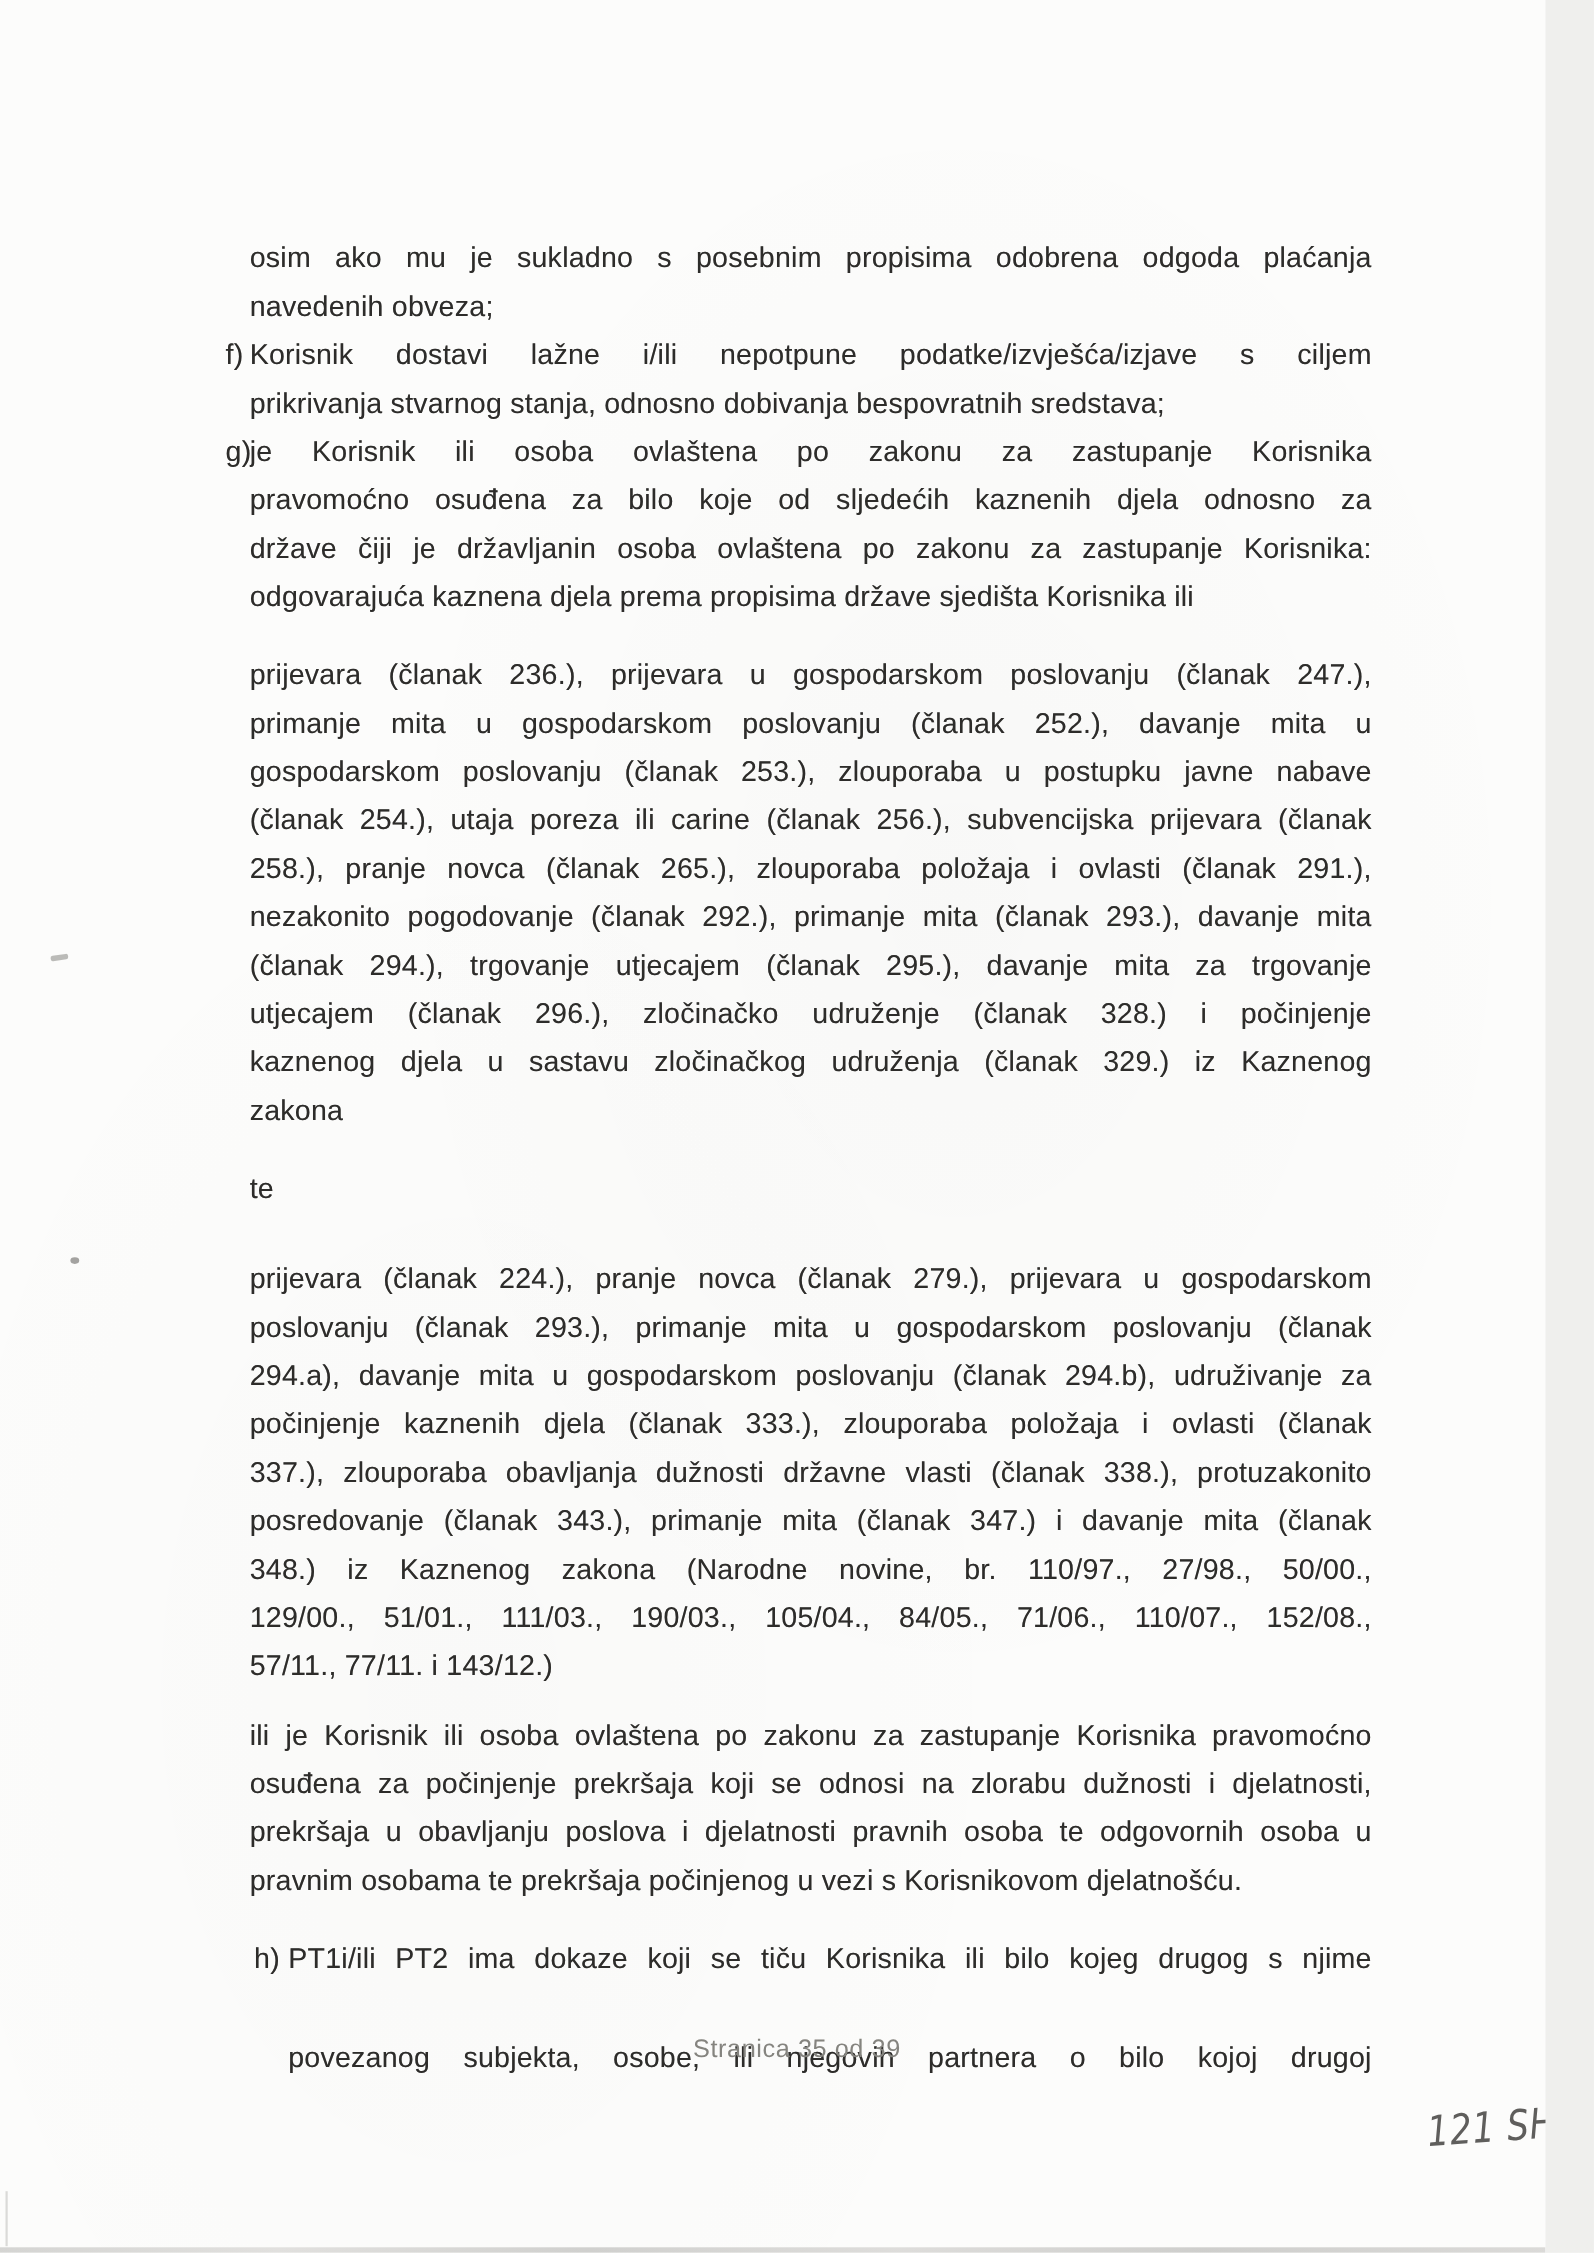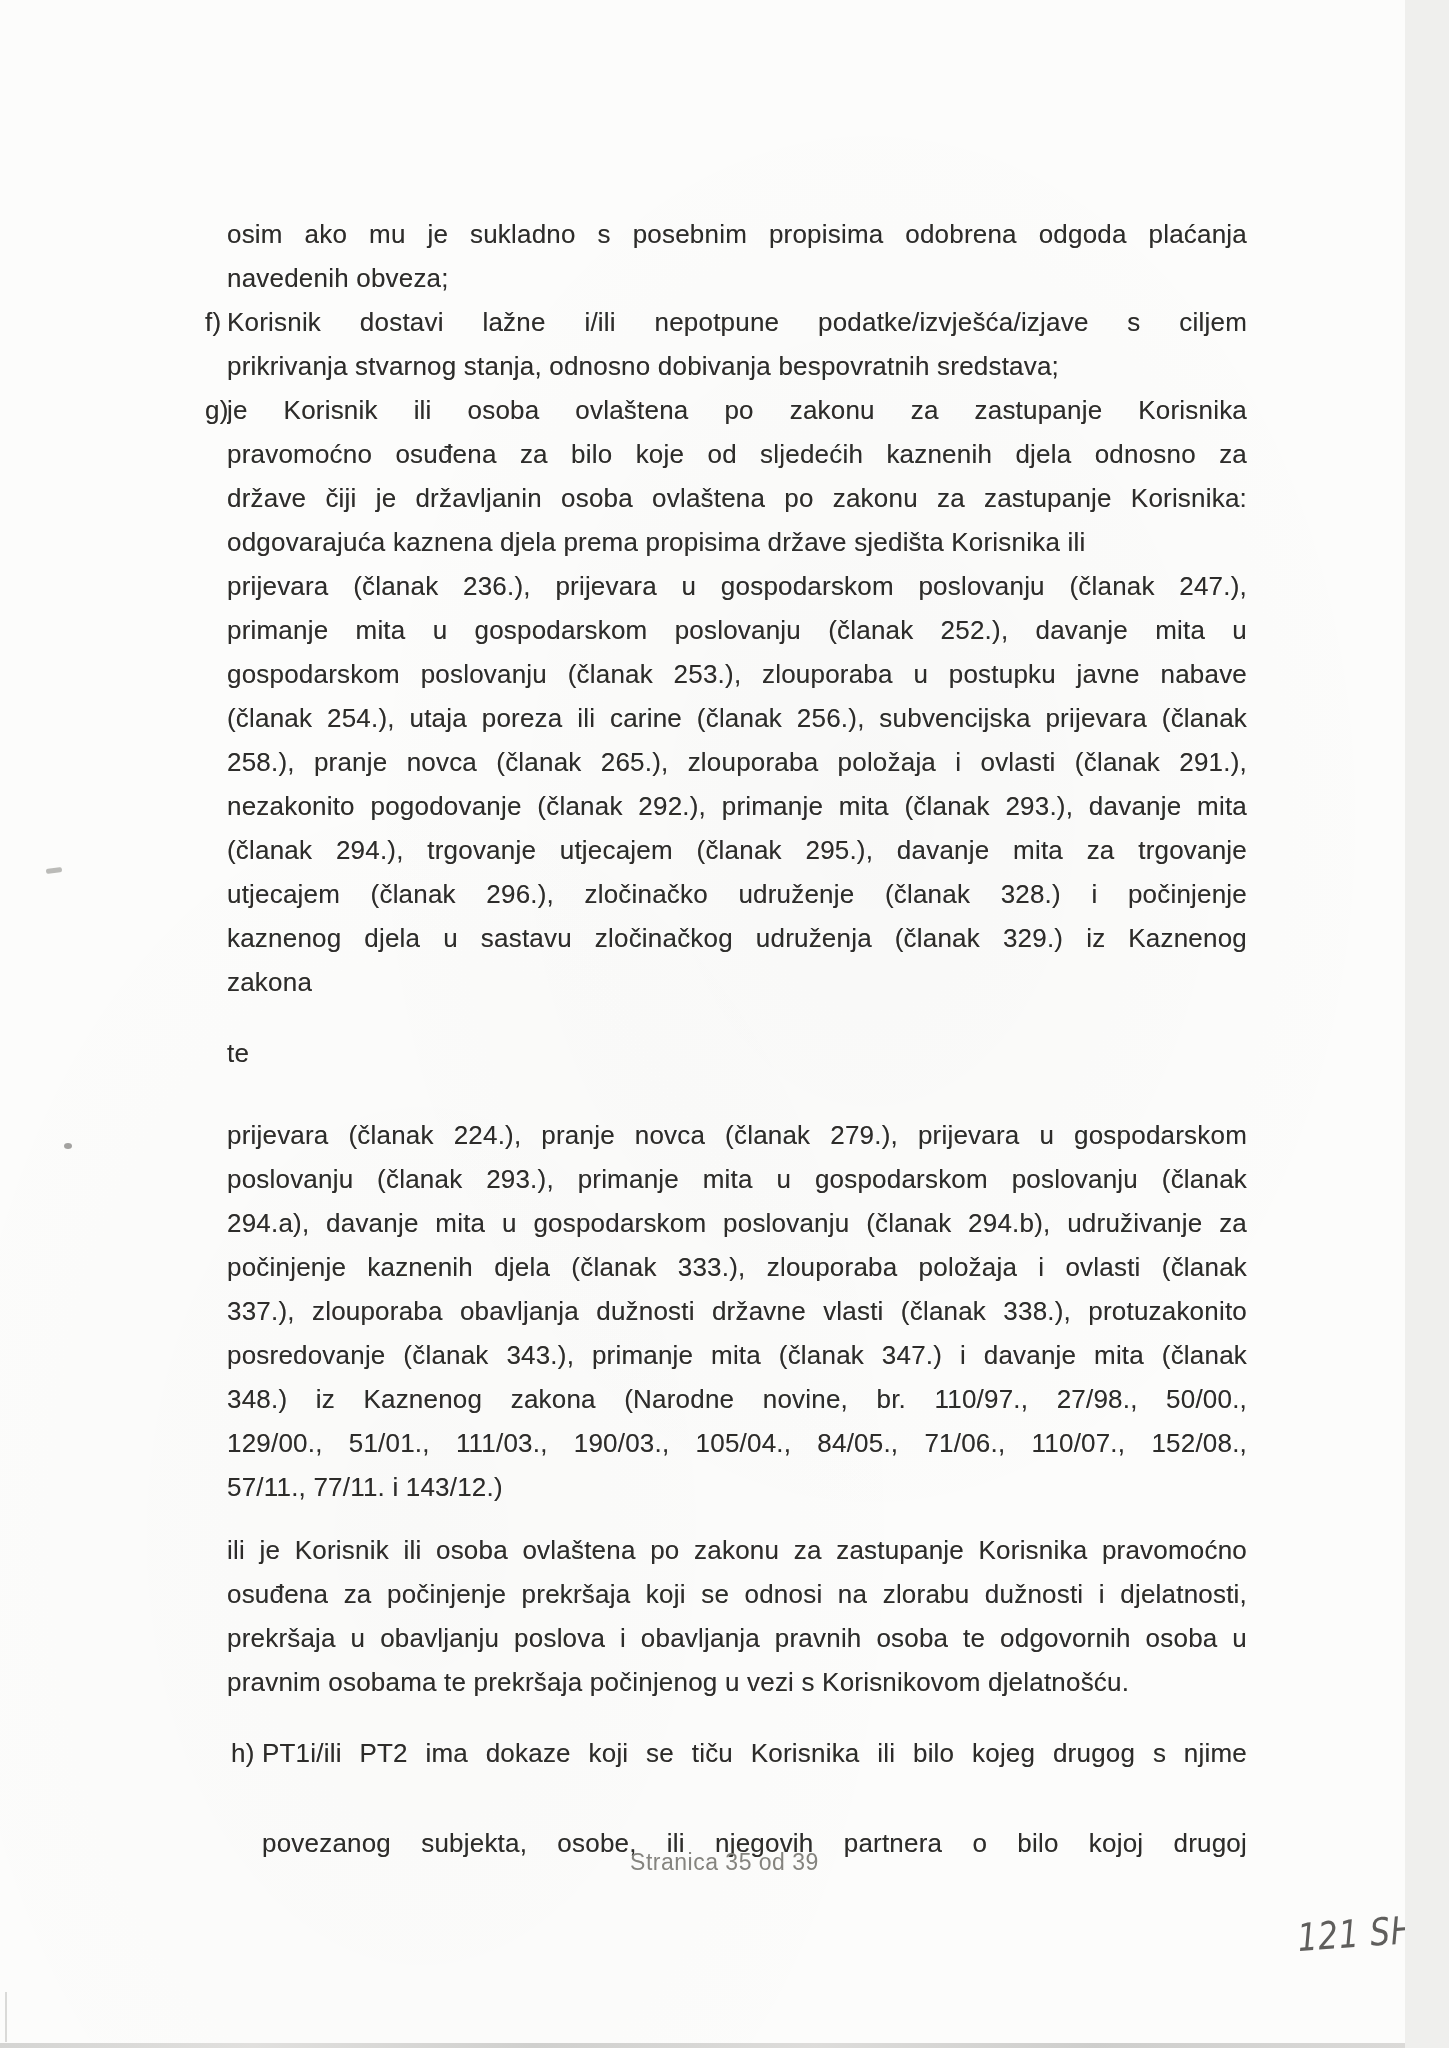--- a/index.html
+++ b/index.html
@@ -22,21 +22,21 @@
   }
   .doc-line {
     height:44px; line-height:44px; overflow:hidden;
     text-align:justify; text-align-last:justify;
   }
   .item .doc-line:last-child,
   .para .doc-line:last-child { text-align-last:left; }
   .cont-justify .doc-line:last-child { text-align-last:justify;margin-top:46px; }
   .item { position:relative; }
   .marker { position:absolute; left:-22px; top:0; height:44px; line-height:44px; }
-  .para-offences-new { }
+  .para-offences-new { margin-top:27px; }
   .para-te { margin-top:27px; }
   .para-offences-old { margin-top:38px; }
   .para-misdemeanour { margin-top:19px; }
   .item-h { margin-top:27px; padding-left:35px; }
   .item-h .marker { left:4px; }
   .footer {
     position:absolute; left:0; right:0; top:1846px; height:32px; line-height:32px;
     text-align:center; font-size:23px; color:#85847f; letter-spacing:0.5px;
     transform:translateX(22px);
   }
@@ -118,21 +118,21 @@
         <div class="doc-line">337.), zlouporaba obavljanja dužnosti državne vlasti (članak 338.), protuzakonito</div>
         <div class="doc-line">posredovanje (članak 343.), primanje mita (članak 347.) i davanje mita (članak</div>
         <div class="doc-line">348.) iz Kaznenog zakona (Narodne novine, br. 110/97., 27/98., 50/00.,</div>
         <div class="doc-line">129/00., 51/01., 111/03., 190/03., 105/04., 84/05., 71/06., 110/07., 152/08.,</div>
         <div class="doc-line">57/11., 77/11. i 143/12.)</div>
       </div>
 
     <div class="para para-misdemeanour">
         <div class="doc-line">ili je Korisnik ili osoba ovlaštena po zakonu za zastupanje Korisnika pravomoćno</div>
         <div class="doc-line">osuđena za počinjenje prekršaja koji se odnosi na zlorabu dužnosti i djelatnosti,</div>
-        <div class="doc-line">prekršaja u obavljanju poslova i obavljanja pravnih osoba te odgovornih osoba u</div>
+        <div class="doc-line">prekršaja u obavljanju poslova i djelatnosti pravnih osoba te odgovornih osoba u</div>
         <div class="doc-line">pravnim osobama te prekršaja počinjenog u vezi s Korisnikovom djelatnošću.</div>
       </div>
 
     <div class="item item-h cont-justify">
       <span class="marker">h)</span>
       <div class="item-lines">
           <div class="doc-line">PT1i/ili PT2 ima dokaze koji se tiču Korisnika ili bilo kojeg drugog s njime</div>
           <div class="doc-line">povezanog subjekta, osobe, ili njegovih partnera o bilo kojoj drugoj</div>
         </div>
     </div>

